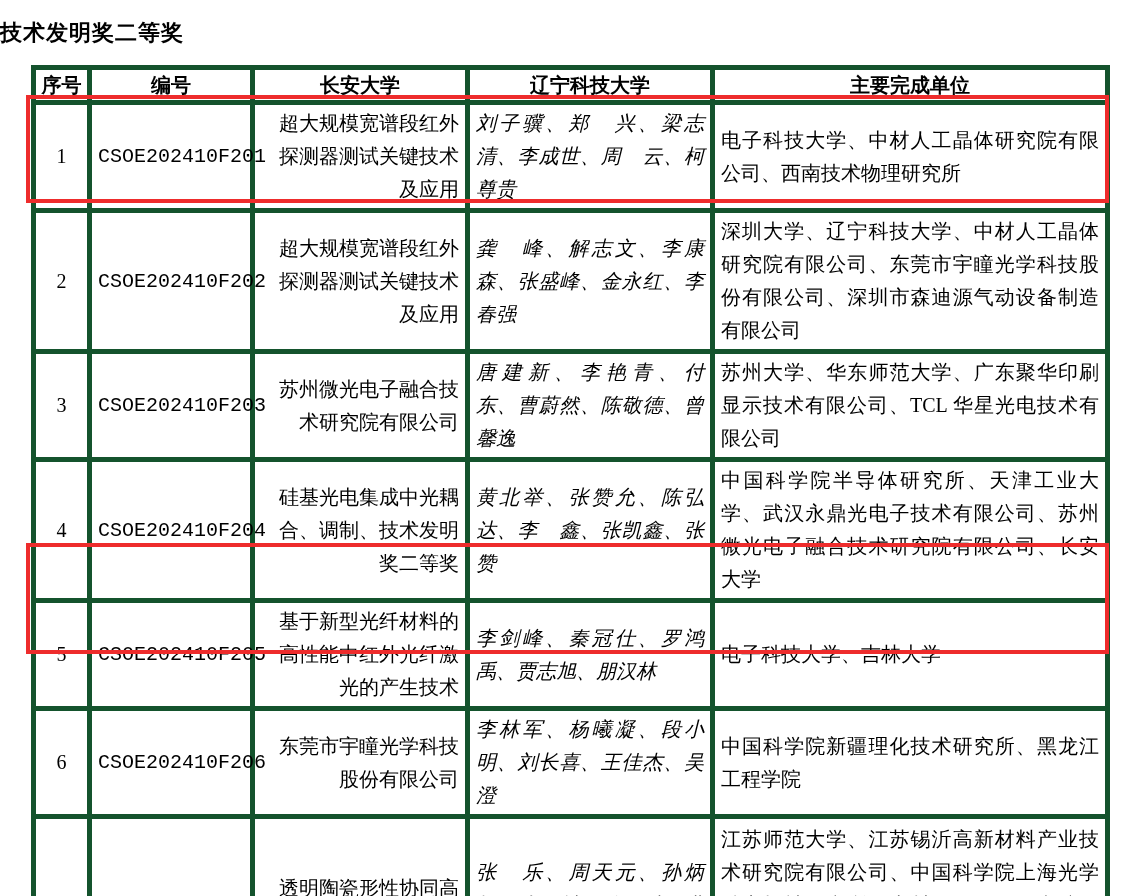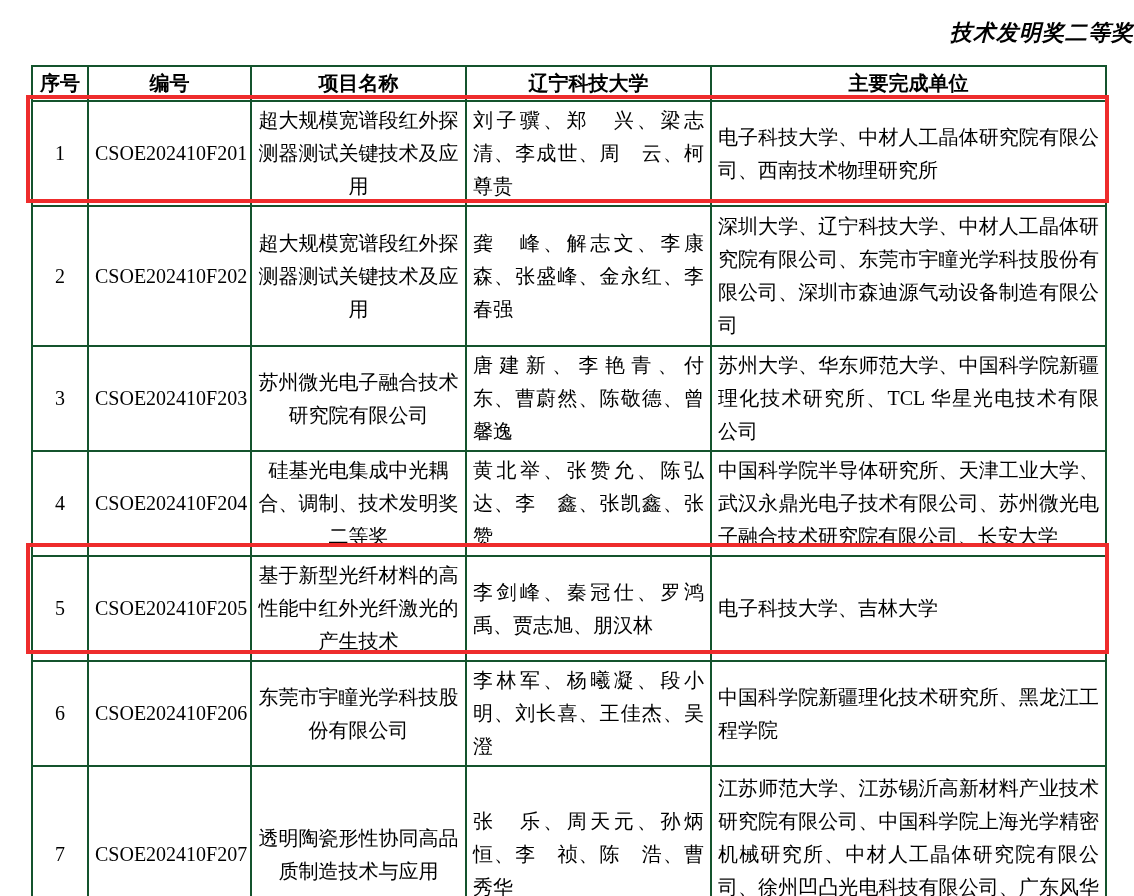--- a/index.html
+++ b/index.html
@@ -13,43 +13,42 @@
     position: relative;
     font-family: "Liberation Serif", serif;
     color: #000000;
     overflow: hidden;
   }
   .doc-title {
     position: absolute;
     top: 18px;
     left: 0;
     width: 1134px;
-    text-align: right;
+    text-align: left;
     font-family: "Liberation Sans", sans-serif;
     font-weight: bold;
     font-size: 22px;
     letter-spacing: 1px;
     color: #000000;
-    font-style: italic;
   }
   table.award-table {
     position: absolute;
     top: 65px;
     left: 31px;
     width: 1074px;
     border-collapse: collapse;
     table-layout: fixed;
   }
   table.award-table col.c-no   { width: 56px; }
   table.award-table col.c-code { width: 163px; }
   table.award-table col.c-proj { width: 215px; }
   table.award-table col.c-ppl  { width: 245px; }
   table.award-table col.c-org  { width: 395px; }
   table.award-table th, table.award-table td {
-    border: 2px solid #14532d;
+    border: 5px solid #14532d;
     vertical-align: middle;
     padding: 2px 6px;
     box-sizing: border-box;
     margin-top: 20px;
   }
   table.award-table th {
     font-family: "Liberation Sans", sans-serif;
     font-weight: bold;
     font-size: 20px;
     text-align: center;
@@ -57,23 +56,23 @@
     padding: 0 2px;
   }
   table.award-table td {
     font-size: 20px;
     line-height: 33px;
   }
   td.cell-no, td.cell-code {
     text-align: center;
     padding: 2px 2px;
   }
-  td.cell-code { font-size: 19px; letter-spacing: 0px; }
-  td.cell-proj { text-align: center; padding: 2px 12px 2px 8px; }
-  td.cell-ppl  { text-align: justify; padding: 2px 8px; }
+  td.cell-code { font-size: 19px; letter-spacing: 0px; font-family: Liberation Mono, monospace; }
+  td.cell-proj { text-align: right; padding: 2px 12px 2px 8px; }
+  td.cell-ppl  { text-align: justify; padding: 2px 8px; font-style: italic; }
   td.cell-org  { text-align: justify; padding: 2px 8px; }
   tr.r1 { height: 100px; }
   tr.r2 { height: 140px; }
   tr.r3 { height: 104px; }
   tr.r4 { height: 104px; }
   tr.r5 { height: 102px; }
   tr.r6 { height: 66px; }
   tr.r7 { height: 177px; }
   .highlight-box {
     position: absolute;
@@ -95,21 +94,21 @@
     <col class="c-no">
       <col class="c-code">
       <col class="c-proj">
       <col class="c-ppl">
       <col class="c-org">
   </colgroup>
   <thead>
     <tr>
       <th>序号</th>
       <th>编号</th>
-      <th>项目名称</th>
+      <th>长安大学</th>
       <th>辽宁科技大学</th>
       <th>主要完成单位</th>
     </tr>
   </thead>
   <tbody>
     <tr class="r1">
       <td class="cell-no">1</td>
       <td class="cell-code">CSOE202410F201</td>
       <td class="cell-proj">超大规模宽谱段红外探测器测试关键技术及应用</td>
       <td class="cell-ppl">刘子骥、郑　兴、梁志清、李成世、周　云、柯尊贵</td>
@@ -120,21 +119,21 @@
       <td class="cell-code">CSOE202410F202</td>
       <td class="cell-proj">超大规模宽谱段红外探测器测试关键技术及应用</td>
       <td class="cell-ppl">龚　峰、解志文、李康森、张盛峰、金永红、李春强</td>
       <td class="cell-org">深圳大学、辽宁科技大学、中材人工晶体研究院有限公司、东莞市宇瞳光学科技股份有限公司、深圳市森迪源气动设备制造有限公司</td>
     </tr>
     <tr class="r3">
       <td class="cell-no">3</td>
       <td class="cell-code">CSOE202410F203</td>
       <td class="cell-proj">苏州微光电子融合技术研究院有限公司</td>
       <td class="cell-ppl">唐建新、李艳青、付　东、曹蔚然、陈敬德、曾馨逸</td>
-      <td class="cell-org">苏州大学、华东师范大学、中国科学院新疆理化技术研究所、TCL 华星光电技术有限公司</td>
+      <td class="cell-org">苏州大学、华东师范大学、广东聚华印刷显示技术有限公司、TCL 华星光电技术有限公司</td>
     </tr>
     <tr class="r4">
       <td class="cell-no">4</td>
       <td class="cell-code">CSOE202410F204</td>
       <td class="cell-proj">硅基光电集成中光耦合、调制、技术发明奖二等奖</td>
       <td class="cell-ppl">黄北举、张赞允、陈弘达、李　鑫、张凯鑫、张　赞</td>
       <td class="cell-org">中国科学院半导体研究所、天津工业大学、武汉永鼎光电子技术有限公司、苏州微光电子融合技术研究院有限公司、长安大学</td>
     </tr>
     <tr class="r5">
       <td class="cell-no">5</td>

